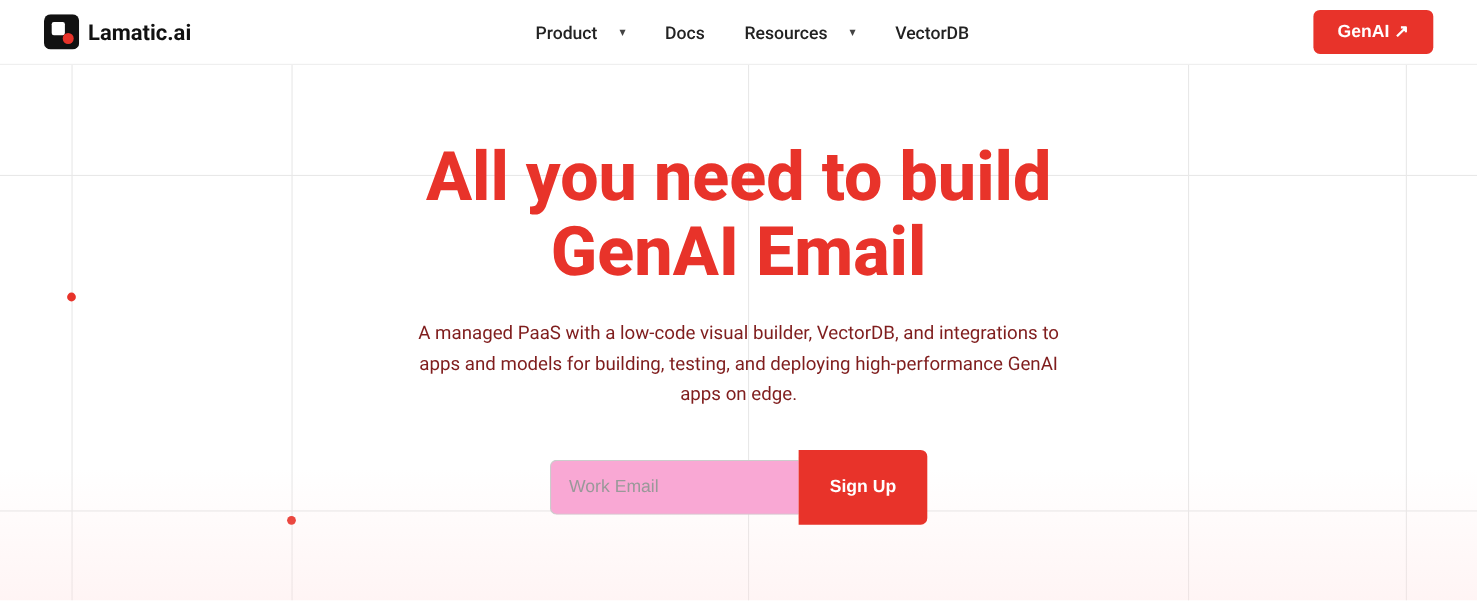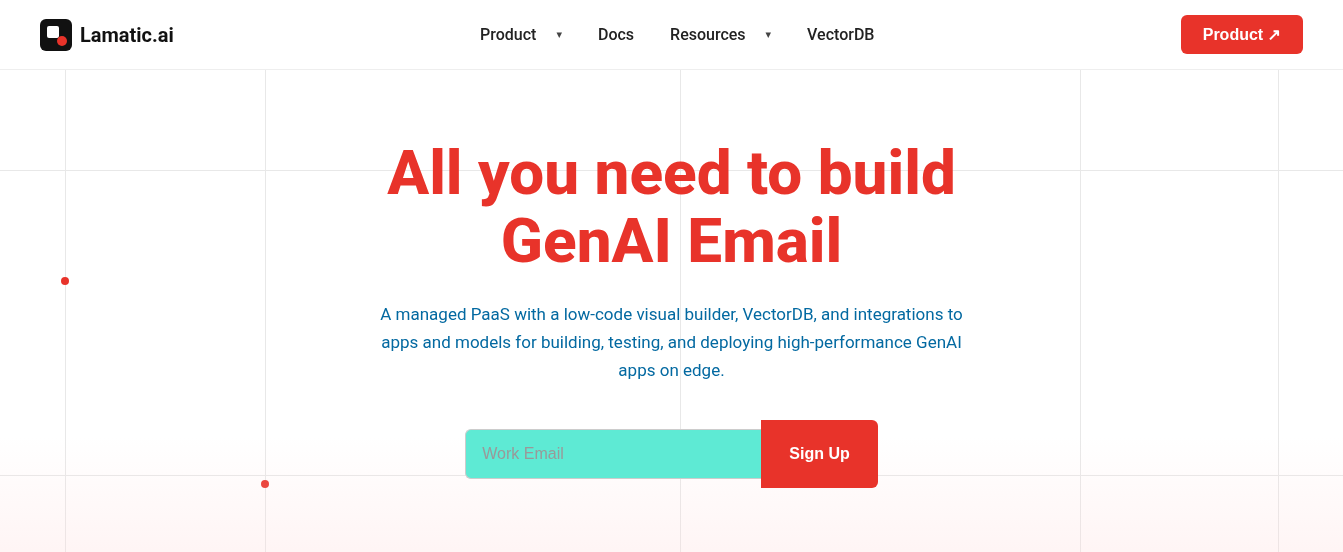--- a/index.html
+++ b/index.html
@@ -14,21 +14,21 @@
       width: 1343px;
       height: 552px;
       overflow: hidden;
     }
 
     
     .navbar {
       display: flex;
       justify-content: space-between;
       padding: 0 40px;
-      height: 70px;
+      height: 59px;
       background: #fff;
       border-bottom: 1px solid #eee;
       position: relative;
       z-index: 10;
     }
 
     .logo-area {
       display: flex;
       align-items: center;
       gap: 8px;
@@ -157,46 +157,46 @@
       font-size: 62px;
       font-weight: 800;
       color: #e8332a;
       line-height: 1.1;
       margin-bottom: 24px;
       text-align: center;
     }
 
     .hero-subtitle {
       font-size: 17px;
-      color: #0369a1;
+      color: #7f1d1d;
       line-height: 1.65;
       margin-bottom: 36px;
       max-width: 600px;
       margin-left: auto;
       margin-right: auto;
     }
 
     .cta-row {
       display: flex;
       align-items: center;
       justify-content: center;
       gap: 0;
     }
 
     .email-input {
-      width: 296px;
+      width: 226px;
       height: 50px;
       border: 1px solid #ccc;
       border-right: none;
       border-radius: 6px 0 0 6px;
       padding: 0 16px;
       font-size: 16px;
       color: #555;
       outline: none;
-      background: #5eead4;
+      background: #f9a8d4;
     }
 
     .email-input::placeholder {
       color: #999;
     }
 
     .signup-btn {
       height: 68px;
       padding: 0 28px;
       background: #e8332a;
@@ -233,21 +233,21 @@
       <span>Resources</span>
       <span class="chevron">▾</span>
     </div>
     <div class="nav-item">
       <span>VectorDB</span>
     </div>
   </div>
 
   <div class="nav-right">
     <button class="studio-btn">
-      <span>Product ↗</span>
+      <span>GenAI ↗</span>
     </button>
   </div>
 </nav>
 
 <section class="hero">
 
   <div class="grid-overlay">
 
     <div class="grid-line-v" style="left: 65px;"></div>
     <div class="grid-line-v" style="left: 265px;"></div>

